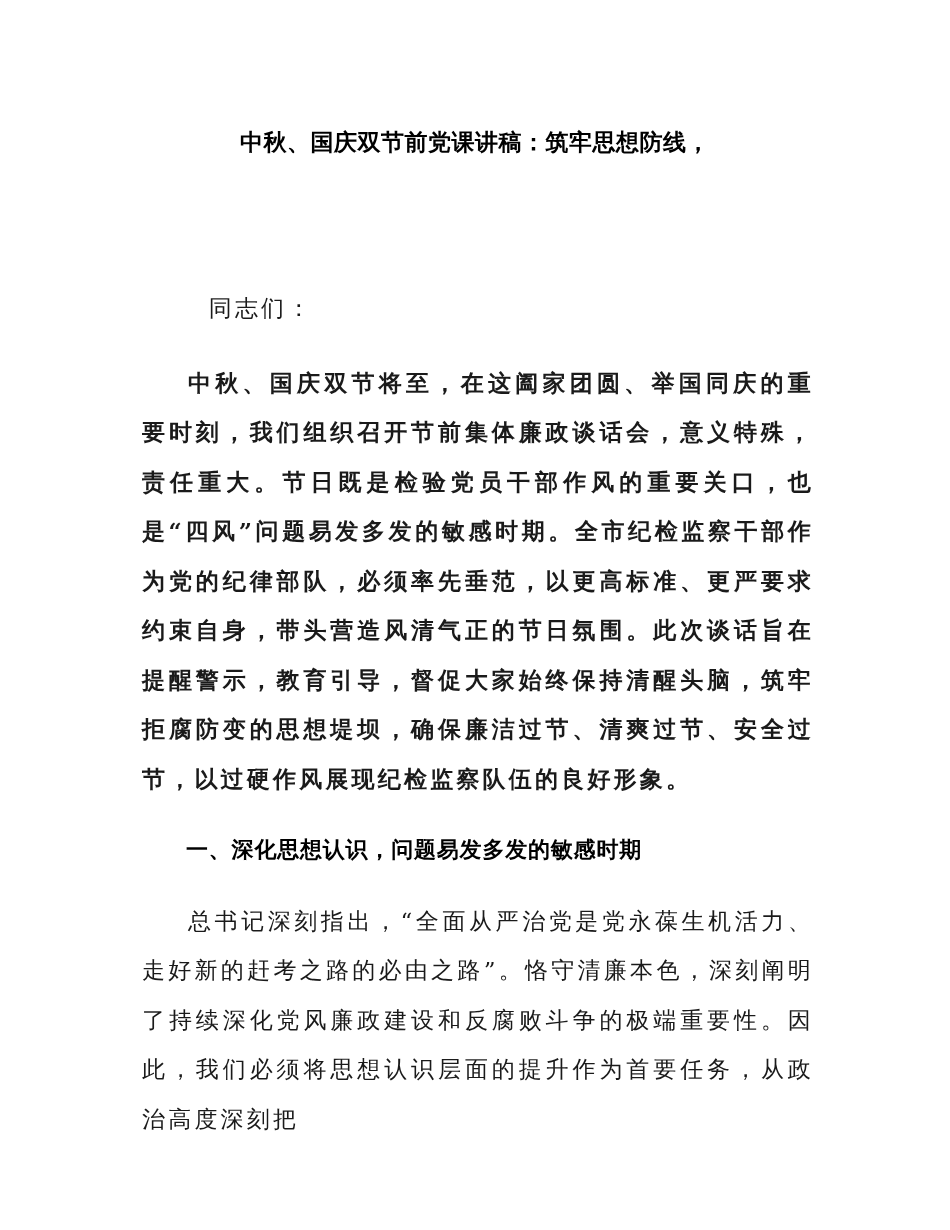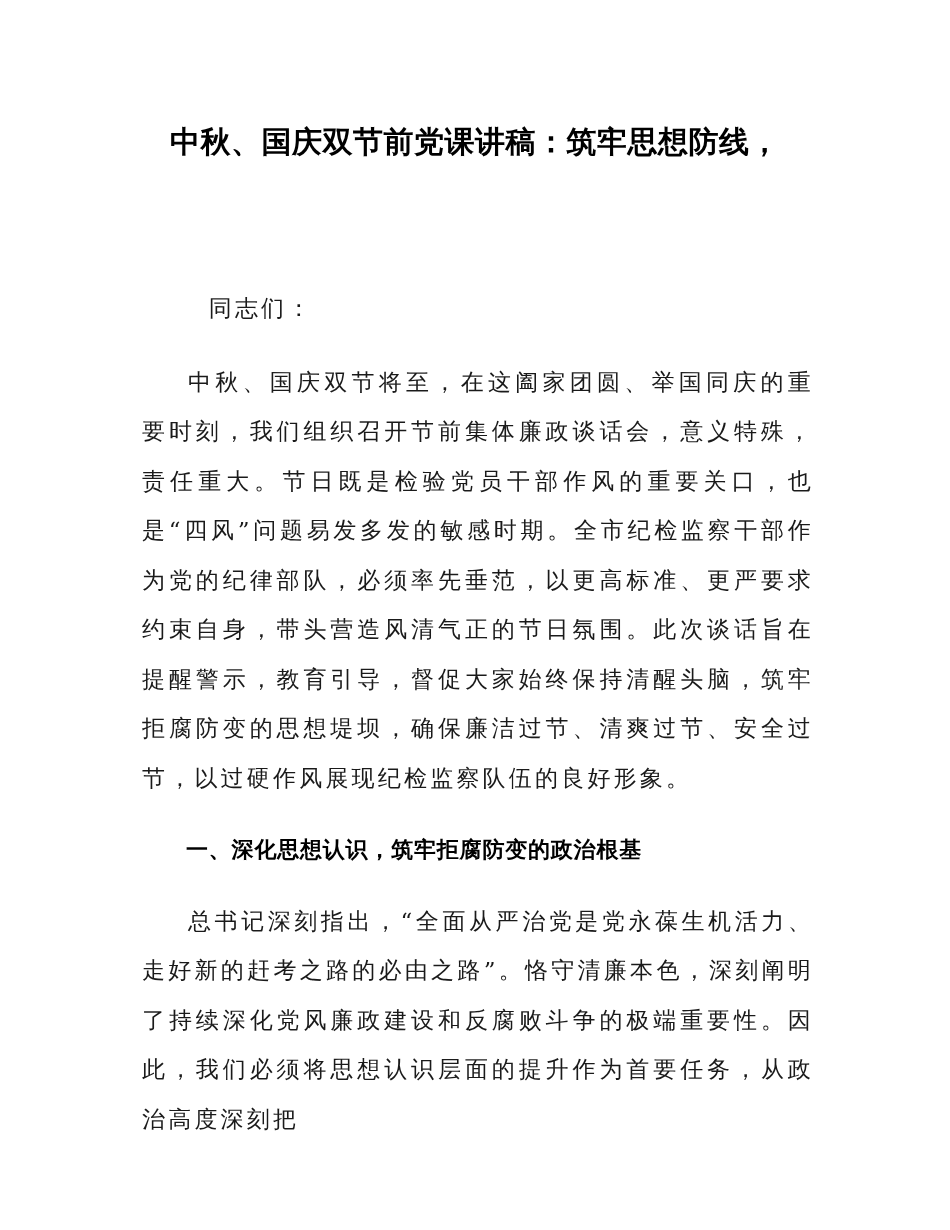--- a/index.html
+++ b/index.html
@@ -23,21 +23,21 @@
       background: #ffffff;
     }
     .title {
       position: absolute;
       left: 100px;
       width: 750px;
       top: 118px;
       text-align: center;
       font-family: "DejaVu Sans", "Liberation Sans", sans-serif;
       font-weight: bold;
-      font-size: 30px;
+      font-size: 23px;
       line-height: 48px;
       color: #000000;
       letter-spacing: 0.5px;
     }
     .title .line { display: block; white-space: nowrap; }
     .content {
       position: absolute;
       left: 142px;
       top: 284px;
       width: 672px;
@@ -50,21 +50,21 @@
     .para {
       margin: 0;
       text-indent: 2em;
       text-align: justify;
       word-break: break-all;
     }
     .salutation {
       margin: 0 0 24px 0;
       text-indent: 2.9em;
     }
-    .para.body1 { margin-bottom: 22px; }
+    .para.body1 { margin-bottom: 22px; font-weight: bold; }
     .heading {
       margin: 0 0 22px 0;
       text-indent: 2em;
       font-family: "DejaVu Sans", "Liberation Sans", sans-serif;
       font-weight: bold;
       font-size: 22px;
       letter-spacing: 0.8px;
       color: #000000;
     }
   </style>
@@ -72,16 +72,16 @@
 <body>
 
 <div class="page">
   <div class="title">
     <span class="line">中秋、国庆双节前党课讲稿：筑牢思想防线，</span>
   </div>
 
   <div class="content">
     <p class="salutation">同志们：</p>
     <p class="para body1">中秋、国庆双节将至，在这阖家团圆、举国同庆的重要时刻，我们组织召开节前集体廉政谈话会，意义特殊，责任重大。节日既是检验党员干部作风的重要关口，也是“四风”问题易发多发的敏感时期。全市纪检监察干部作为党的纪律部队，必须率先垂范，以更高标准、更严要求约束自身，带头营造风清气正的节日氛围。此次谈话旨在提醒警示，教育引导，督促大家始终保持清醒头脑，筑牢拒腐防变的思想堤坝，确保廉洁过节、清爽过节、安全过节，以过硬作风展现纪检监察队伍的良好形象。</p>
-    <p class="heading">一、深化思想认识，筑牢拒腐防变的政治根基</p>
+    <p class="heading">一、深化思想认识，问题易发多发的敏感时期</p>
     <p class="para">总书记深刻指出，“全面从严治党是党永葆生机活力、走好新的赶考之路的必由之路”。恪守清廉本色，深刻阐明了持续深化党风廉政建设和反腐败斗争的极端重要性。因此，我们必须将思想认识层面的提升作为首要任务，从政治高度深刻把</p>
   </div>
 </div>
 
 </body></html>

